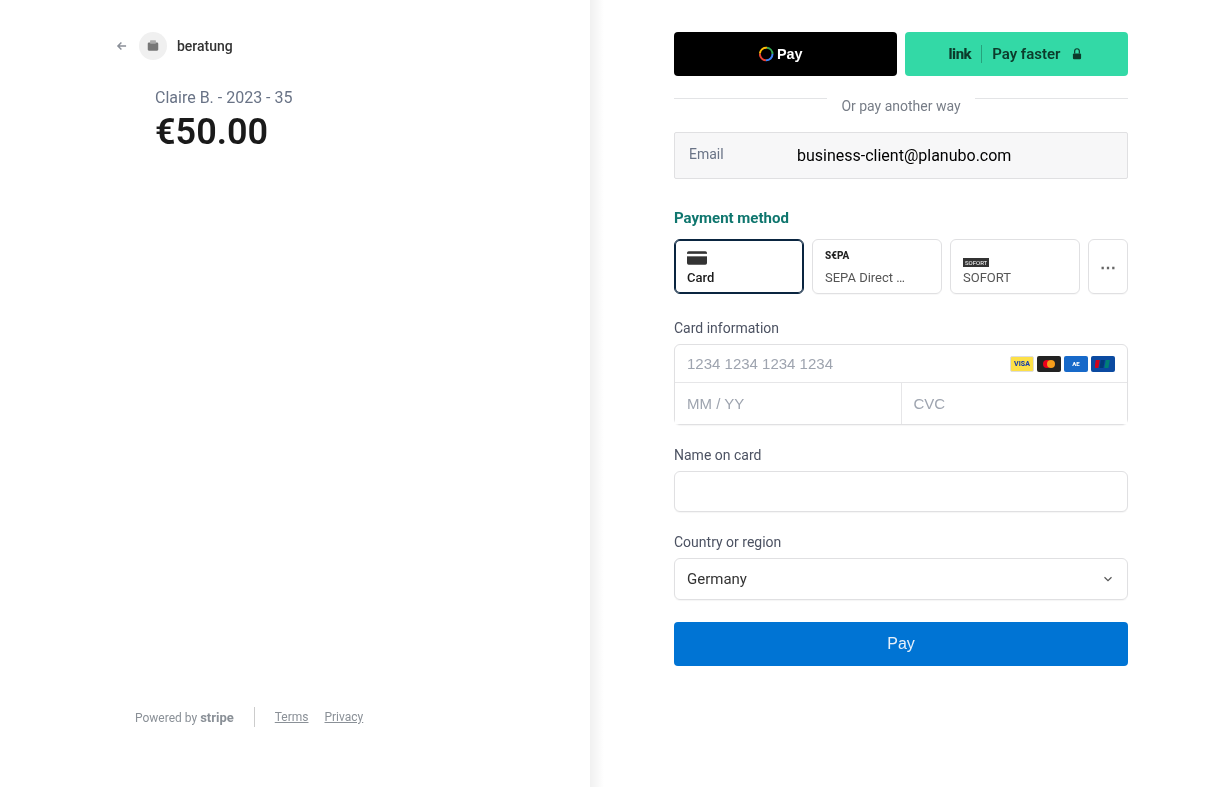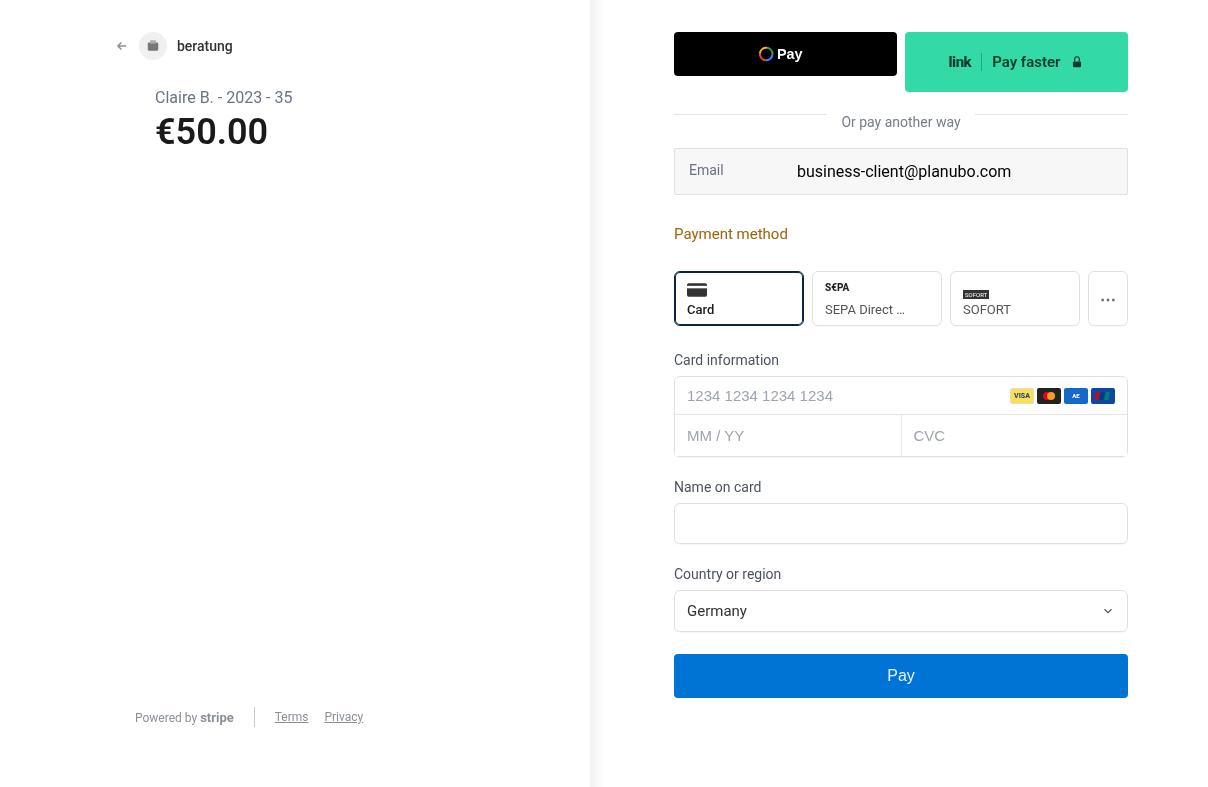--- a/index.html
+++ b/index.html
@@ -92,21 +92,21 @@
     height: 44px;
     background: #000;
     border-radius: 4px;
     display: flex;
     align-items: center;
     justify-content: center;
     cursor: pointer;
   }
   .link-btn {
     flex: 1;
-    height: 60px;
+    height: 44px;
     background: #33d9a6;
     border-radius: 4px;
     display: flex;
     align-items: center;
     justify-content: center;
     gap: 10px;
     cursor: pointer;
     color: #0c3b2b;
     font-weight: 600;
     font-size: 15px;
@@ -130,23 +130,23 @@
     border-radius: 2px;
     padding: 13px 14px;
     display: flex;
     margin-bottom: 30px;
   }
   .email-label { color: #697386; font-size: 14px; width: 108px; }
   .email-value { color: #000000; font-size: 16px; }
 
   .section-title {
     font-size: 15px;
-    font-weight: 400;
-    color: #a16207;
-    margin-bottom: 28px;
+    font-weight: 700;
+    color: #0f766e;
+    margin-bottom: 12px;
   }
   .pm-row {
     display: flex;
     gap: 8px;
     margin-bottom: 26px;
   }
   .pm-tab {
     border: 1px solid #e0e0e2;
     border-radius: 6px;
     padding: 10px 12px 8px 12px;

